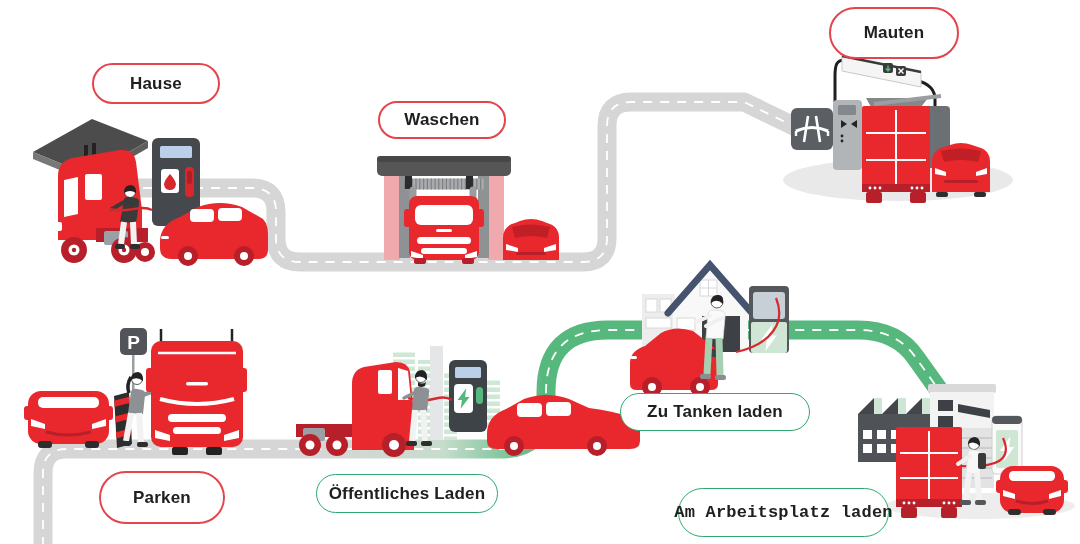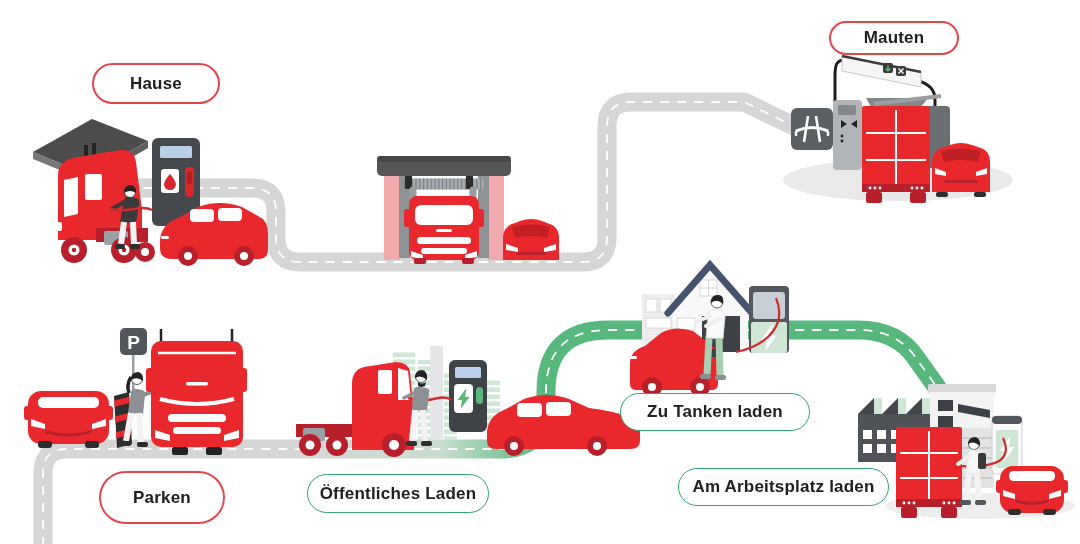--- a/index.html
+++ b/index.html
@@ -408,19 +408,20 @@
       <polygon points="1003,490 1015,494 1015,499 1003,496" fill="#ffffff"></polygon>
       <polygon points="1061,490 1049,494 1049,499 1061,496" fill="#ffffff"></polygon>
       <path d="M 1016 501 Q 1032 506 1048 501" stroke="#b7202a" stroke-width="3" fill="none"></path>
       <rect x="1008" y="509" width="13" height="6" rx="3" fill="#2e2e2e"></rect>
       <rect x="1043" y="509" width="13" height="6" rx="3" fill="#2e2e2e"></rect>
     </g>
   </g>
 </svg>
 
   <div class="pill pill--red" style="left:92px;top:63px;width:128px;height:41px;">Hause</div>
-  <div class="pill pill--red" style="left:829px;top:21px;width:130px;height:34px;">Mauten</div>
+  <div class="pill pill--red" style="left:378px;top:101px;width:128px;height:38px;">Waschen</div>
+  <div class="pill pill--red" style="left:829px;top:7px;width:130px;height:52px;">Mauten</div>
   <div class="pill pill--red" style="left:99px;top:471px;width:126px;height:53px;">Parken</div>
-  <div class="pill pill--green" style="left:307px;top:474px;width:182px;height:39px;">Öffentliches Laden</div>
+  <div class="pill pill--green" style="left:316px;top:474px;width:182px;height:39px;">Öffentliches Laden</div>
   <div class="pill pill--green" style="left:620px;top:393px;width:190px;height:38px;">Zu Tanken laden</div>
-  <div class="pill pill--green" style="left:678px;top:468px;width:211px;height:38px;">Am Arbeitsplatz laden</div>
+  <div class="pill pill--green" style="left:678px;top:488px;width:211px;height:49px;font-family:Liberation Mono, monospace;">Am Arbeitsplatz laden</div>
 
 </div>
 
 </body></html>

